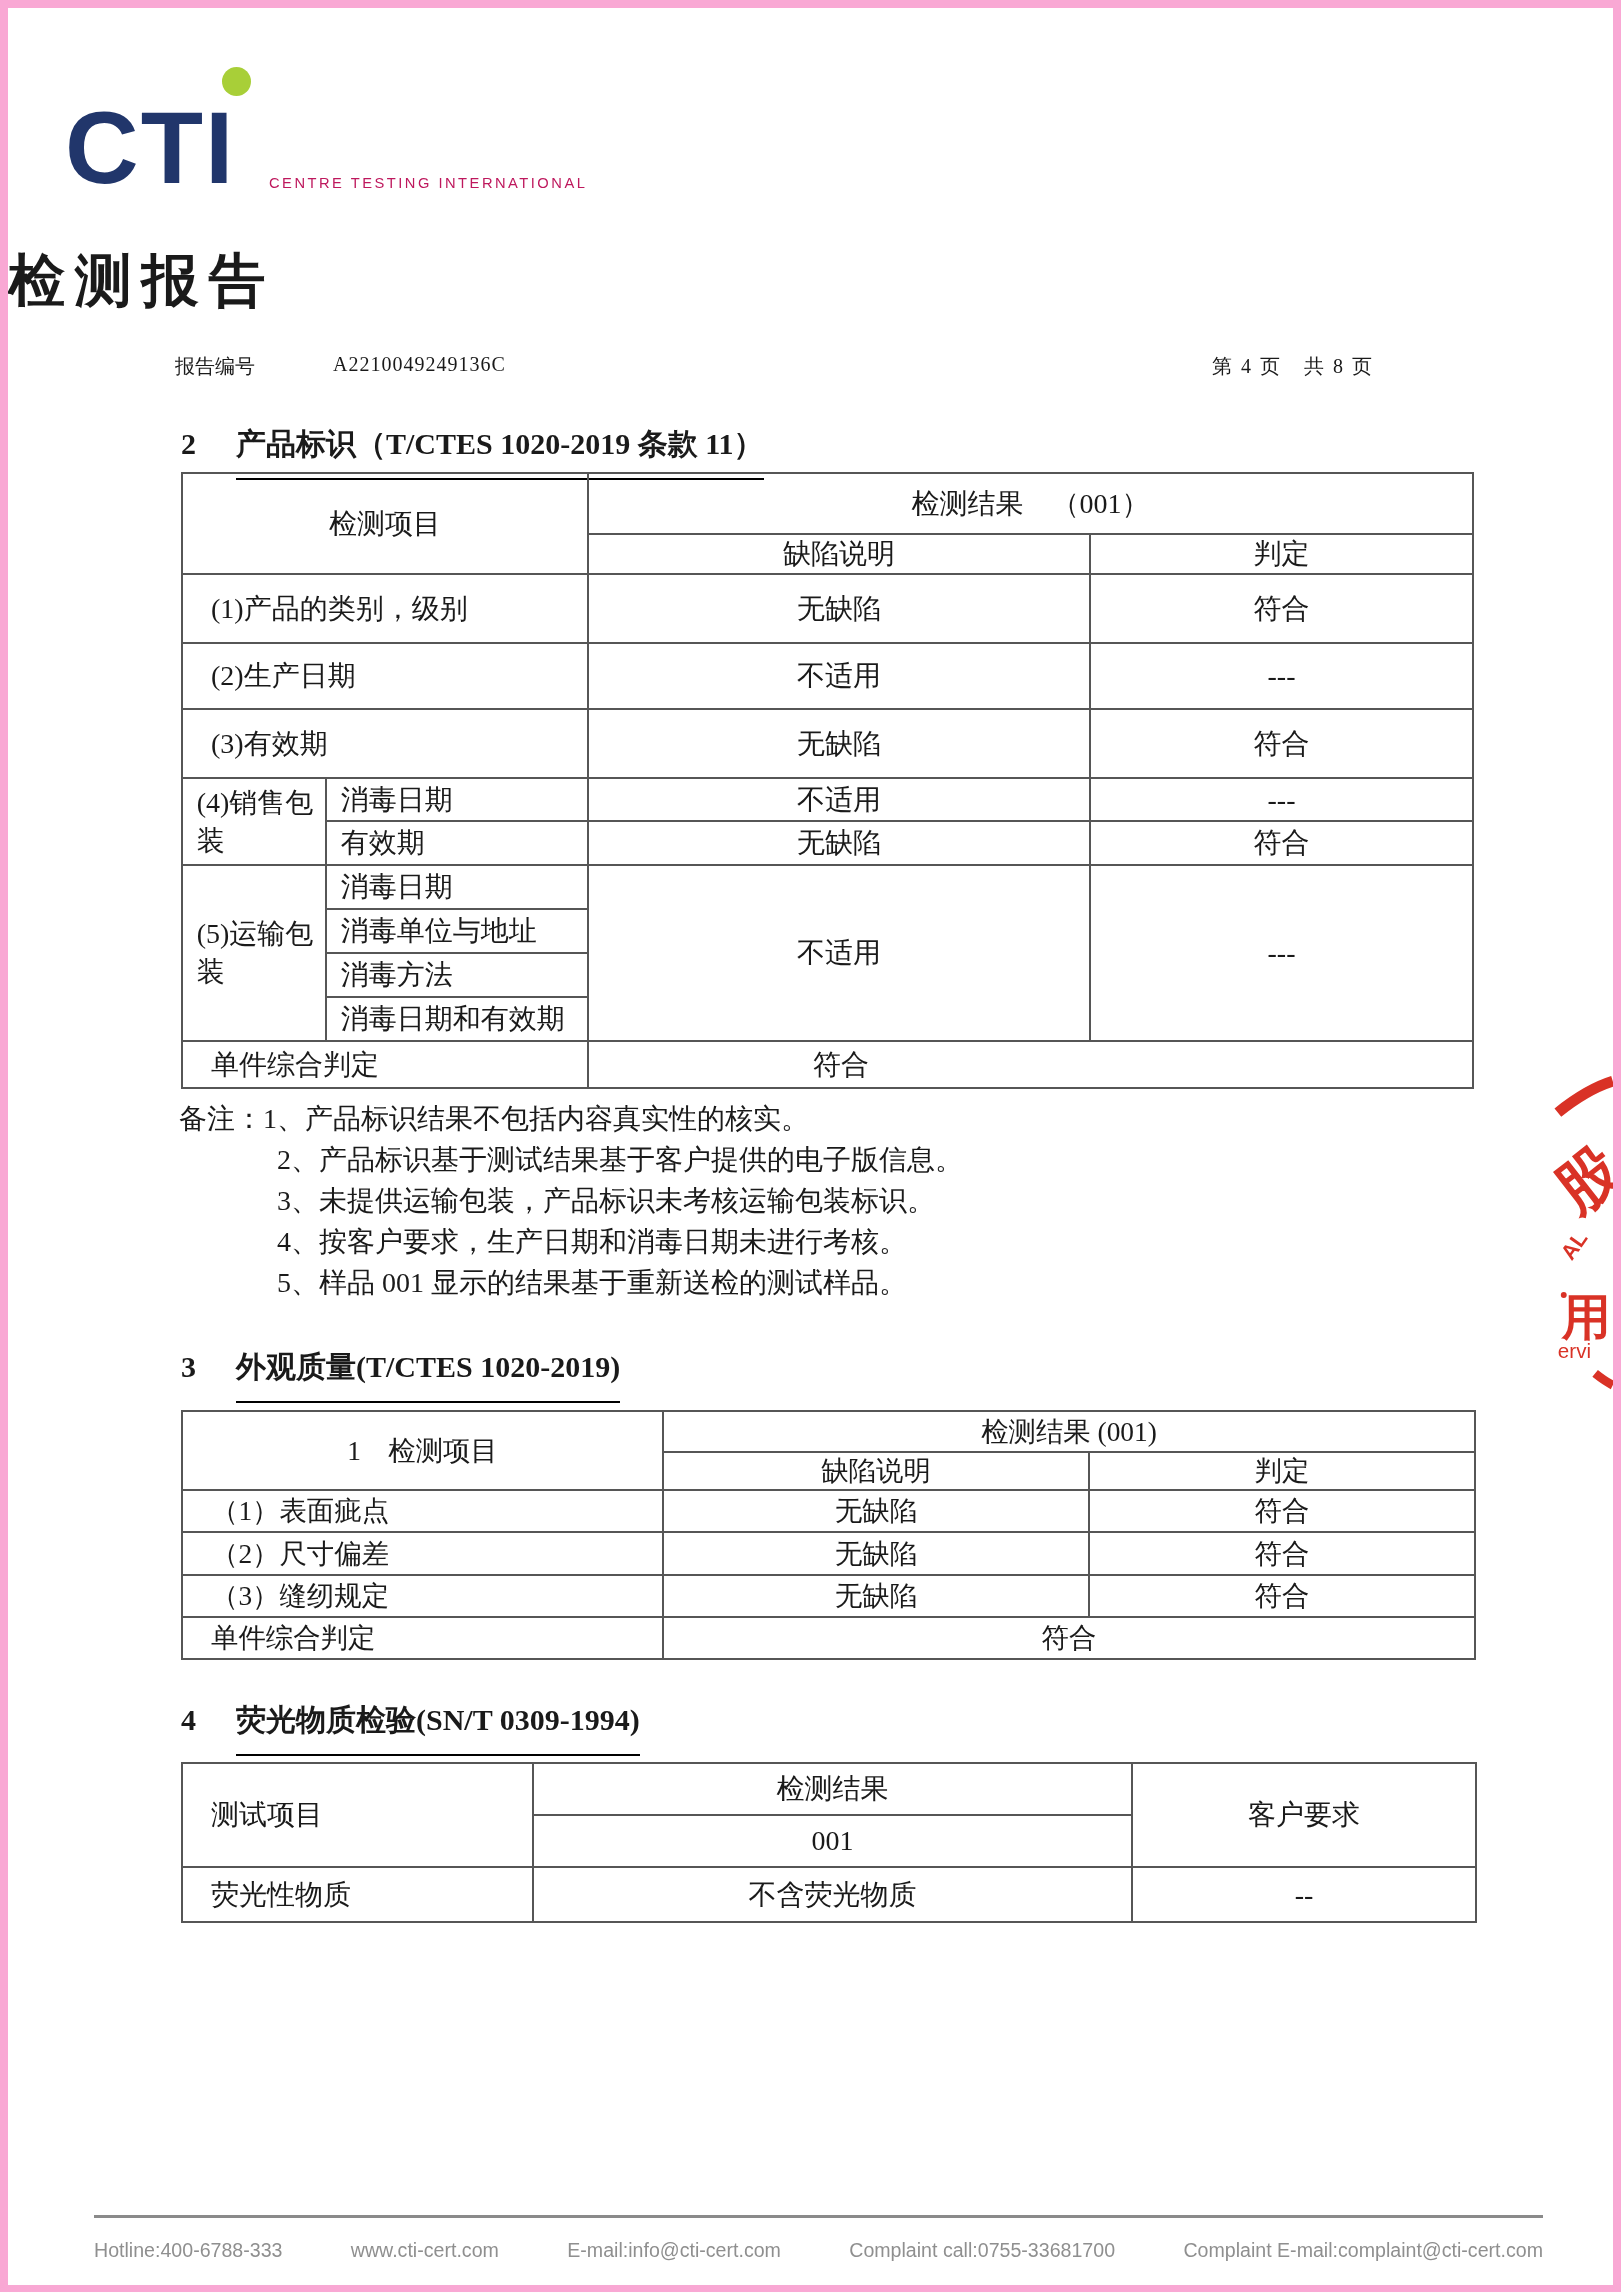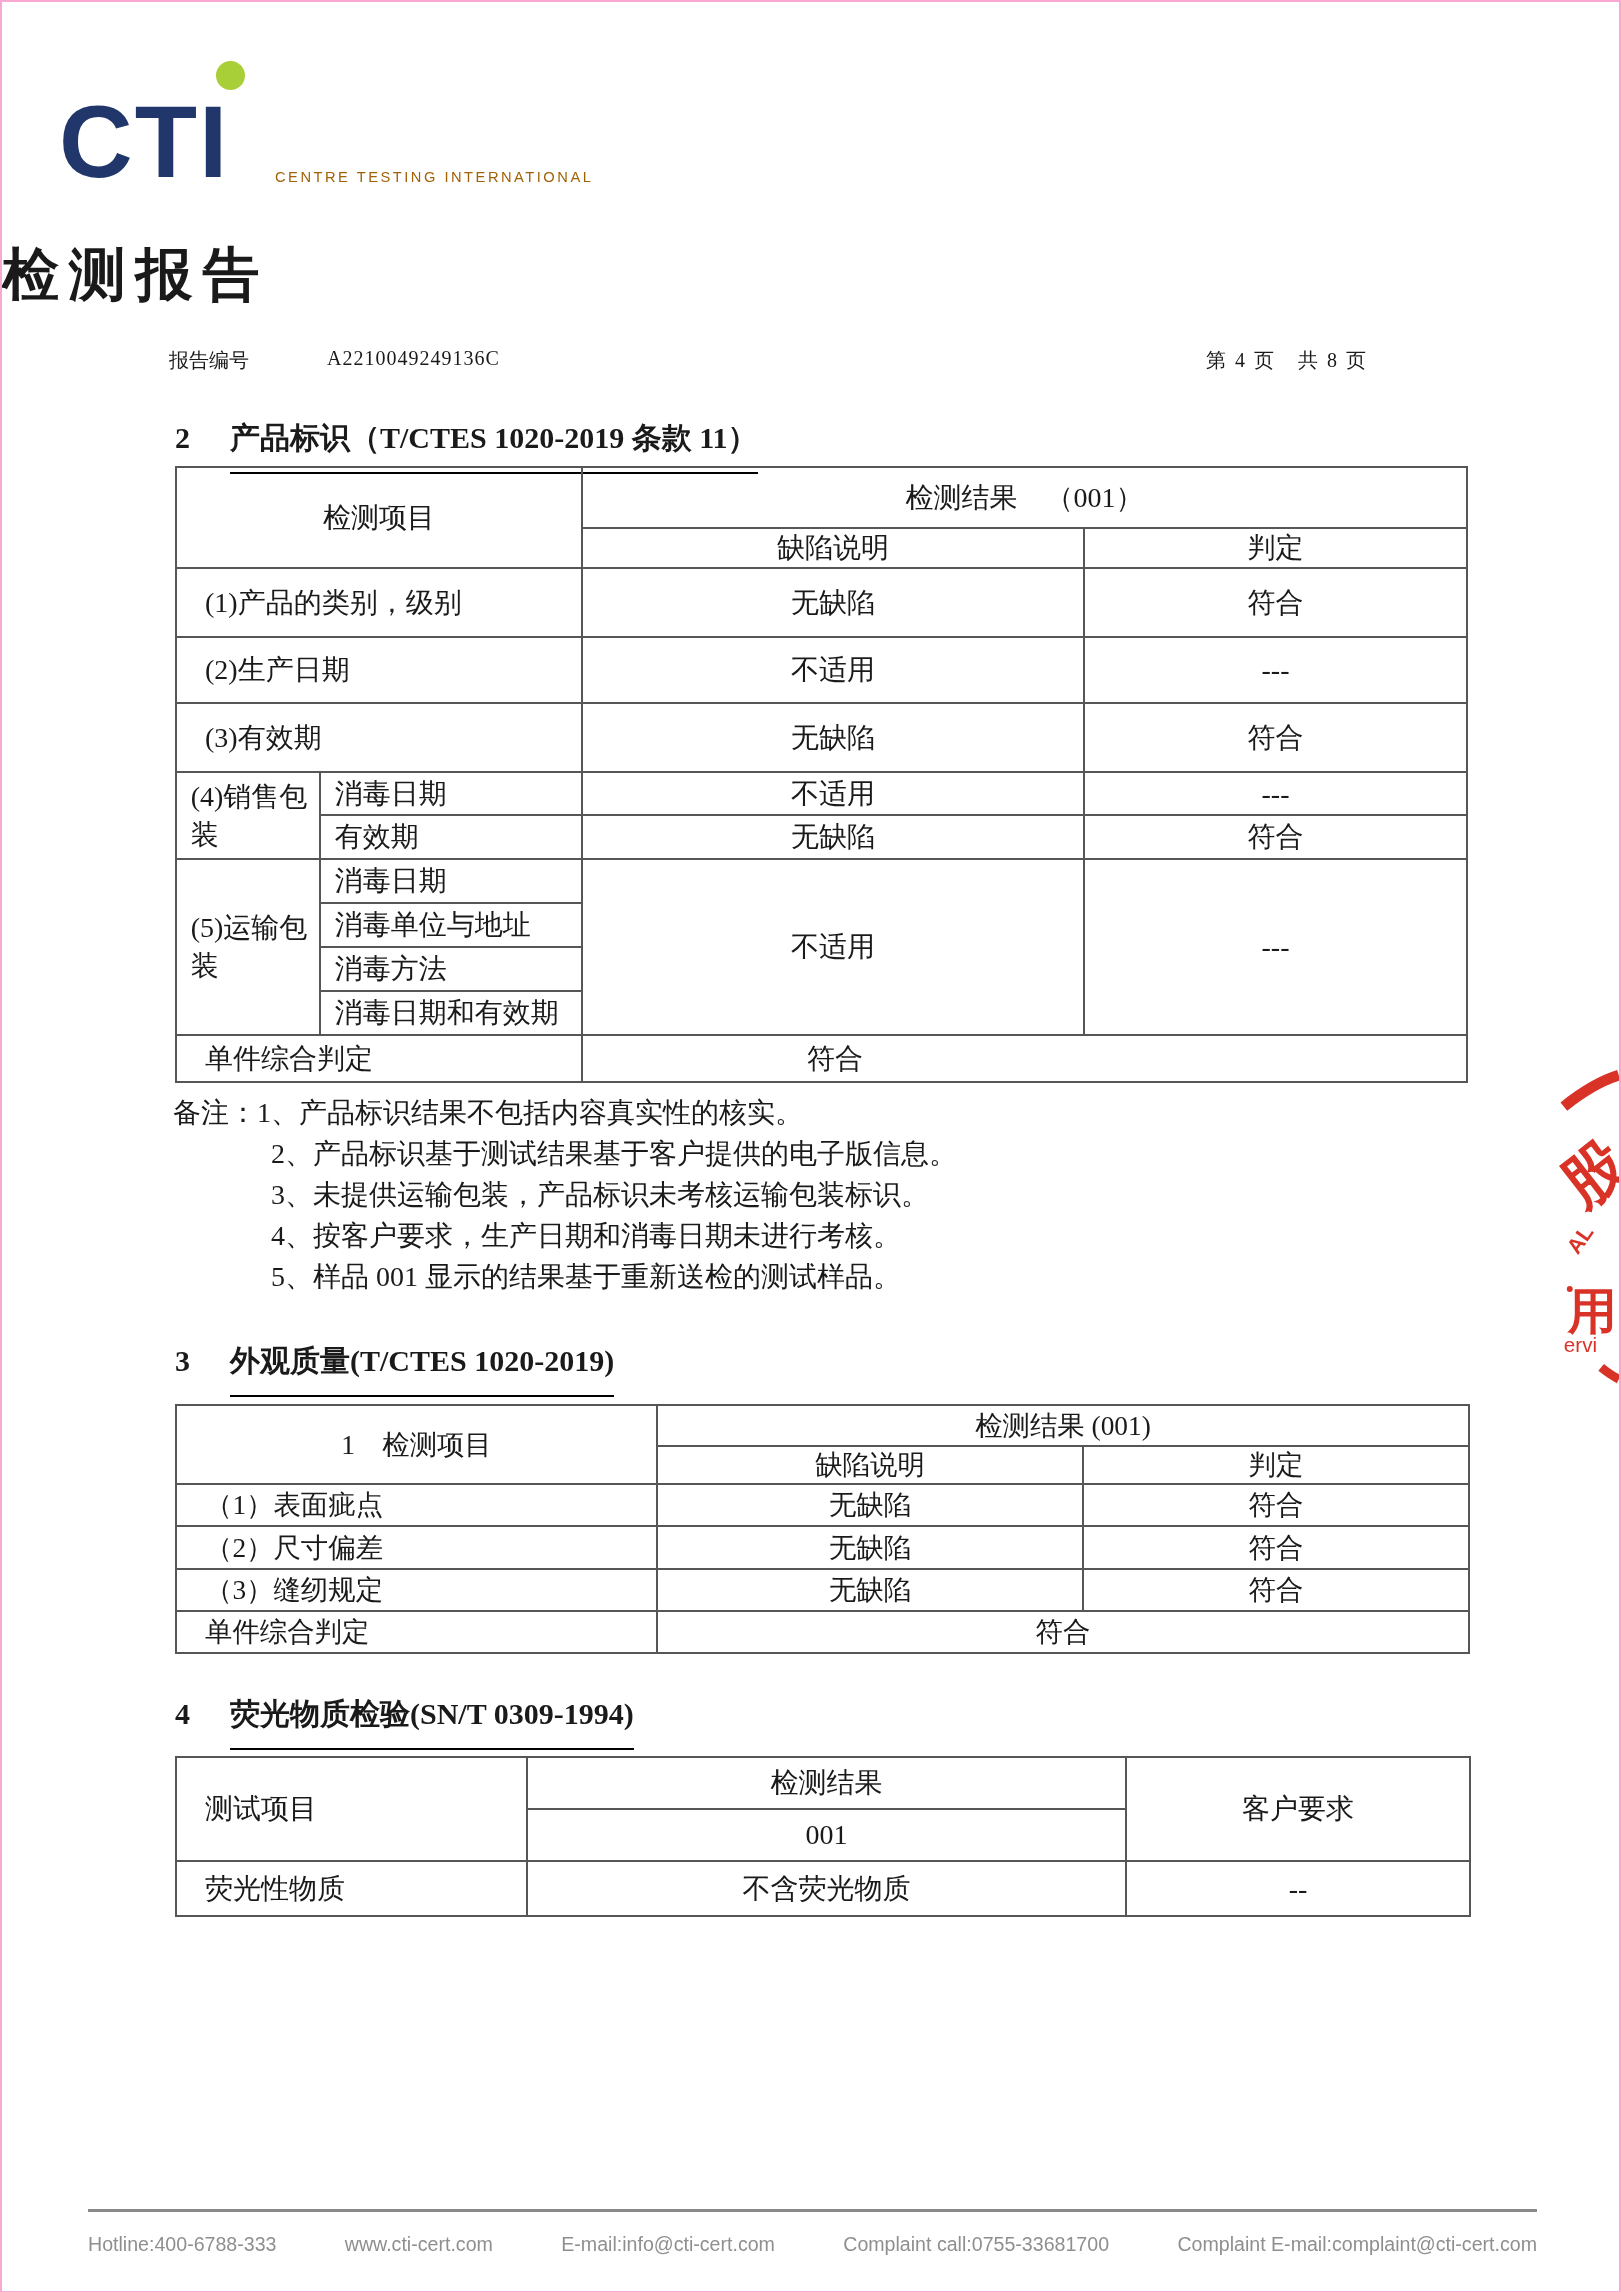--- a/index.html
+++ b/index.html
@@ -1,20 +1,20 @@
 <!DOCTYPE html>
 <html><head>
 <meta charset="utf-8">
 <style>
   html,body{margin:0;padding:0;background:#ffffff;}
   .page{
     position:relative;
     width:1621px;height:2293px;
     box-sizing:border-box;
-    border:2px solid #f9a8d4;
+    border:8px solid #f9a8d4;
     background:#ffffff;
     overflow:hidden;
     font-family:"Liberation Serif","DejaVu Serif",serif;
     color:#1a1a1a;
   }
   
   .logo{position:absolute;left:57px;top:57px;width:510px;height:137px;}
   .logo-cti{
     position:absolute;left:0;top:39px;
     font-family:"Liberation Sans","DejaVu Sans",sans-serif;
@@ -22,21 +22,21 @@
     color:#21366b;letter-spacing:2px;
   }
   .logo-dot{position:absolute;left:157px;top:2px;width:29px;height:29px;border-radius:50%;background:#a8cf38;}
   .logo-cn{
     position:absolute;left:201px;top:39px;
     font-size:61px;font-weight:bold;color:#9b9b9b;letter-spacing:7.8px;white-space:nowrap;
   }
   .logo-en{
     position:absolute;left:204px;top:110px;
     font-family:"Liberation Sans","DejaVu Sans",sans-serif;
-    font-size:14.7px;color:#a16207;letter-spacing:2.5px;white-space:nowrap;margin-left:12px;
+    font-size:14.7px;color:#be185d;letter-spacing:2.5px;white-space:nowrap;
   }
   
   .doc-title{
     position:absolute;left:0;top:235px;width:100%;
     font-size:57px;font-weight:bold;letter-spacing:9.8px;
   }
   .meta-row{position:absolute;left:0;top:345px;width:100%;height:43px;font-size:20px;padding-left:36px;}
   .report-no-label{position:absolute;left:167px;top:0;}
   .report-no{position:absolute;left:325px;top:0;letter-spacing:1px;}
   .page-info{position:absolute;left:1204px;top:0;letter-spacing:2px;}

